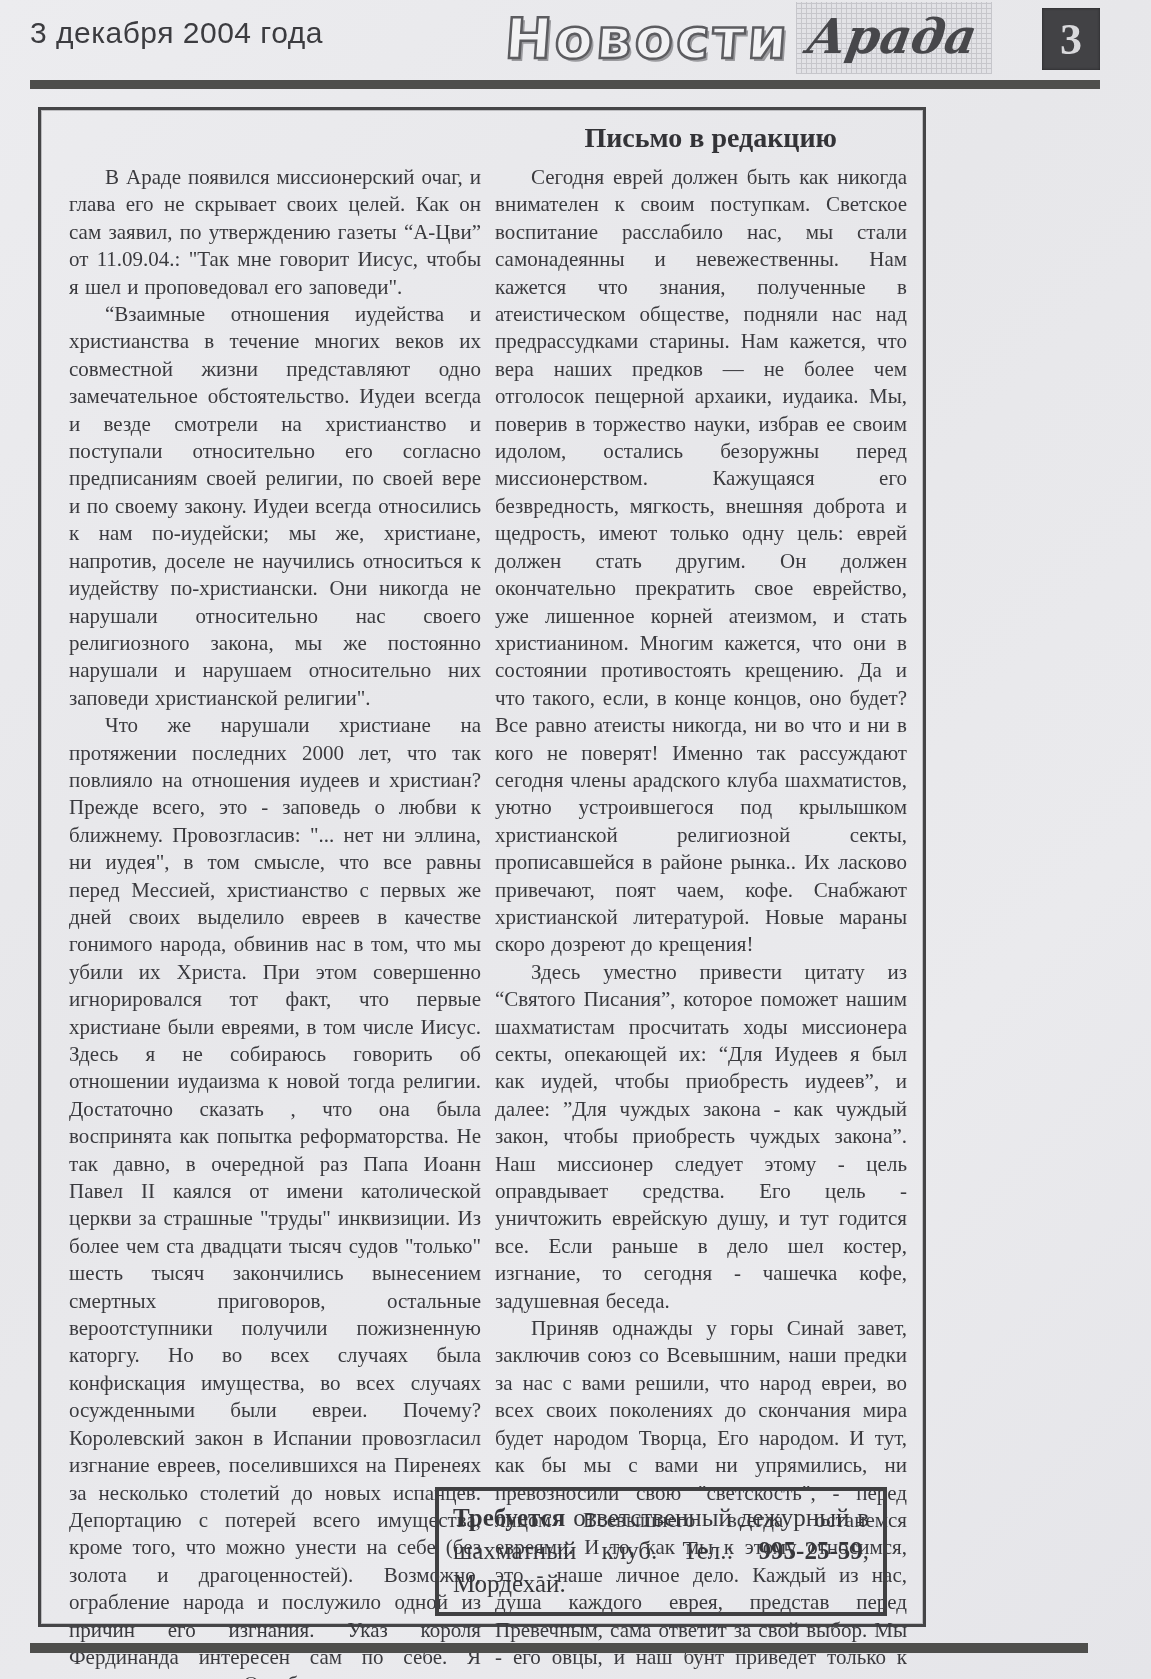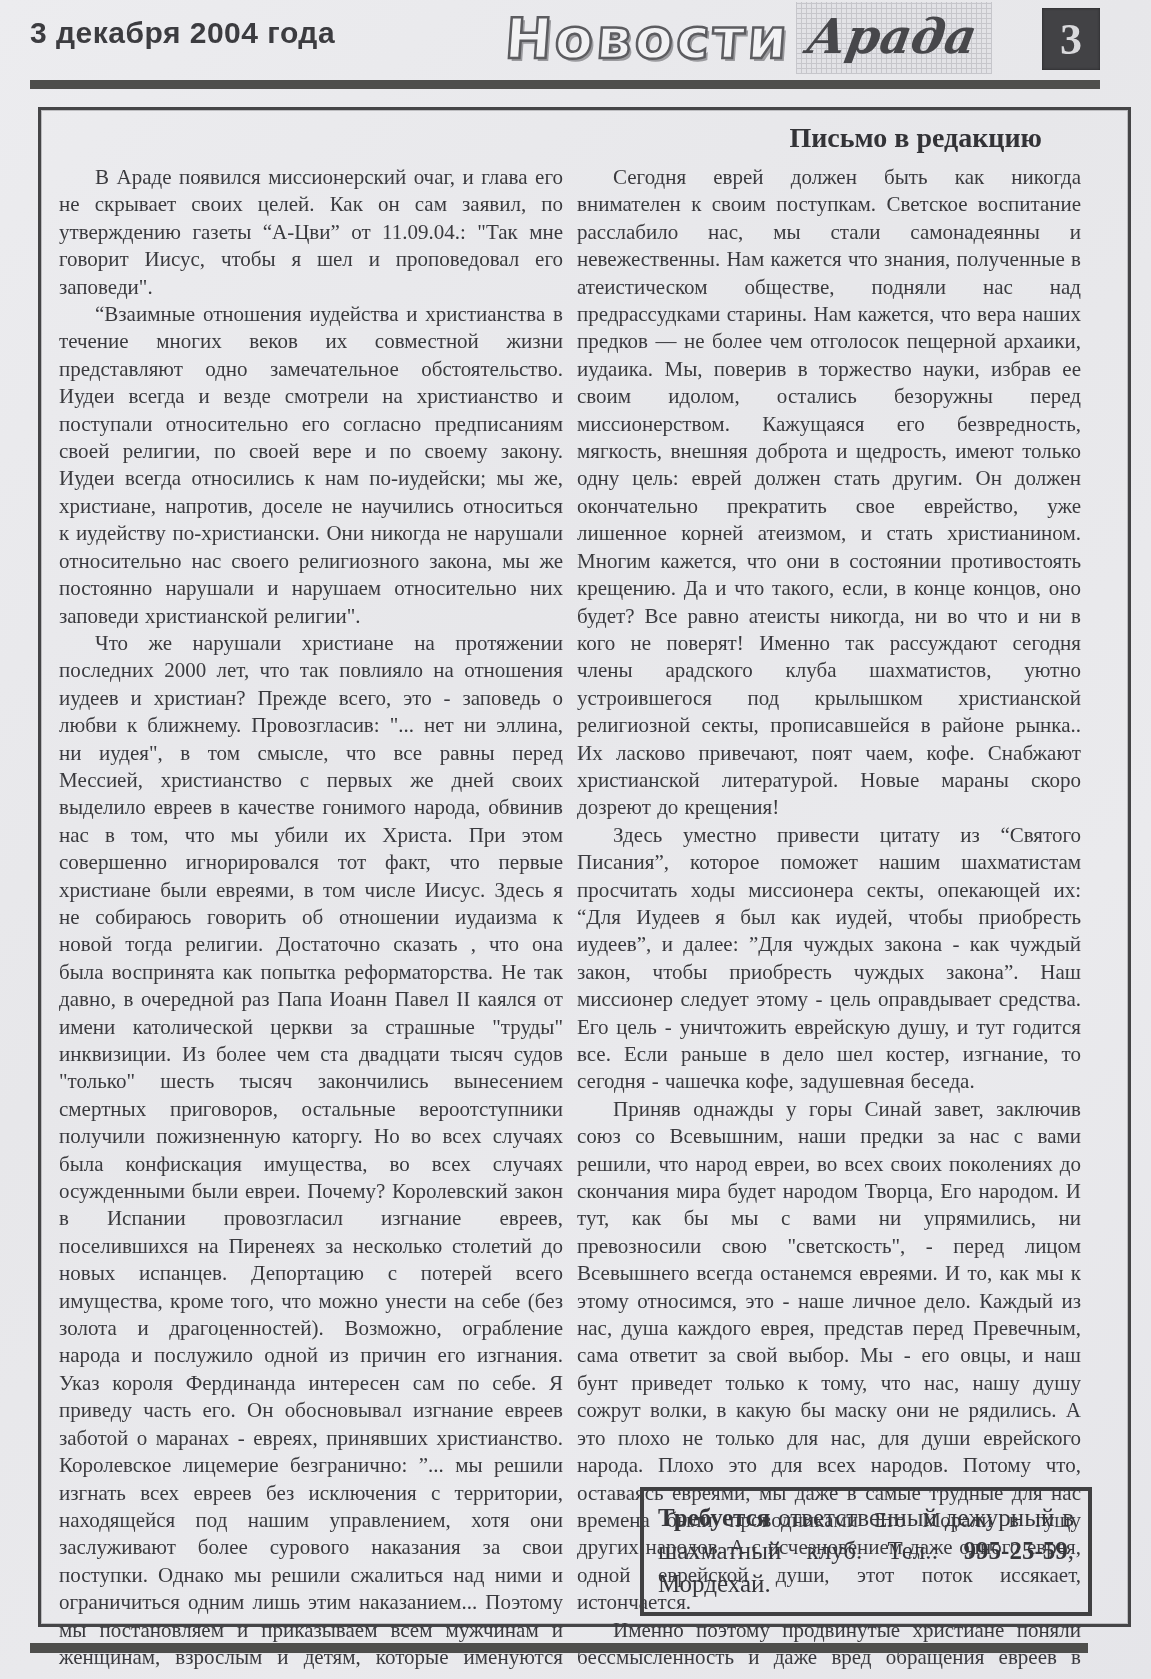--- a/index.html
+++ b/index.html
@@ -17,21 +17,21 @@
     height: 1679px;
     background: linear-gradient(135deg, #ececef 0%, #e7e7ea 40%, #eaeaed 70%, #e5e5e9 100%);
     color: #39393d;
   }
 
   
   .date {
     position: absolute;
     left: 30px; top: 16px;
     font-family: "Liberation Sans", sans-serif;
-    font-weight: bold;
+    font-weight: normal;
     font-size: 30px;
     color: #3c3c40;
     letter-spacing: 0.5px;
     text-align: center;
   }
   .logo {
     position: absolute;
     left: 505px; top: 2px;
     display: flex;
     align-items: center;
@@ -81,25 +81,25 @@
 
   
   .rule { position: absolute; background: #4e4e4c; }
   .rule-top    { left: 30px; top: 80px;  width: 1070px; height: 9px; }
   .rule-bottom { left: 30px; top: 1643px; width: 1058px; height: 10px; }
 
   
   .letter-box {
     position: absolute;
     left: 38px; top: 107px;
-    width: 1093px; height: 1520px;
+    width: 888px; height: 1520px;
     border: 3px solid #454547;
     box-shadow: inset 0 0 0 1px #bdbdc0;
     box-sizing: border-box;
-    padding: 8px 16px 0 18px;
+    padding: 8px 16px 0 28px;
   }
   .letter-title {
     text-align: right;
     margin: 4px 70px 10px 0;
     font-size: 28px;
     font-weight: bold;
     color: #333337;
   }
   .columns {
     display: flex;

